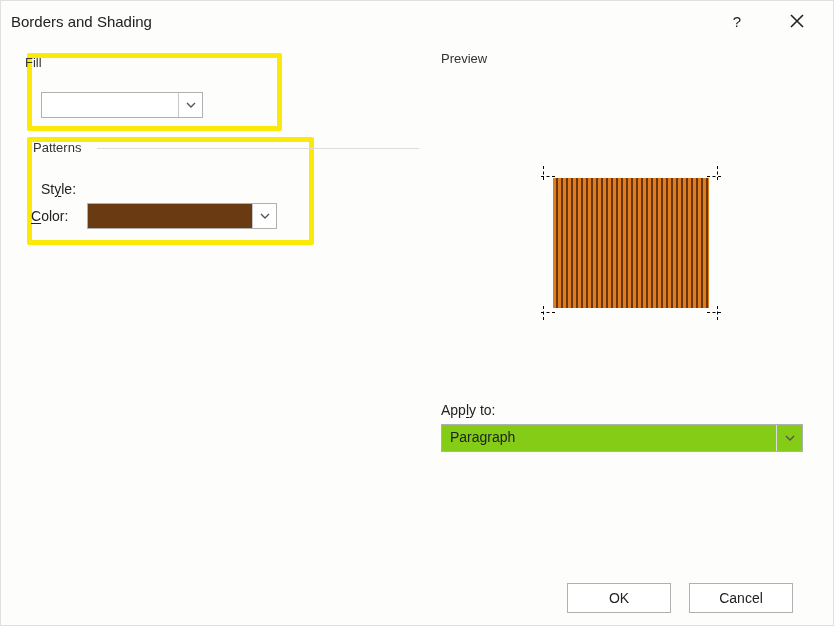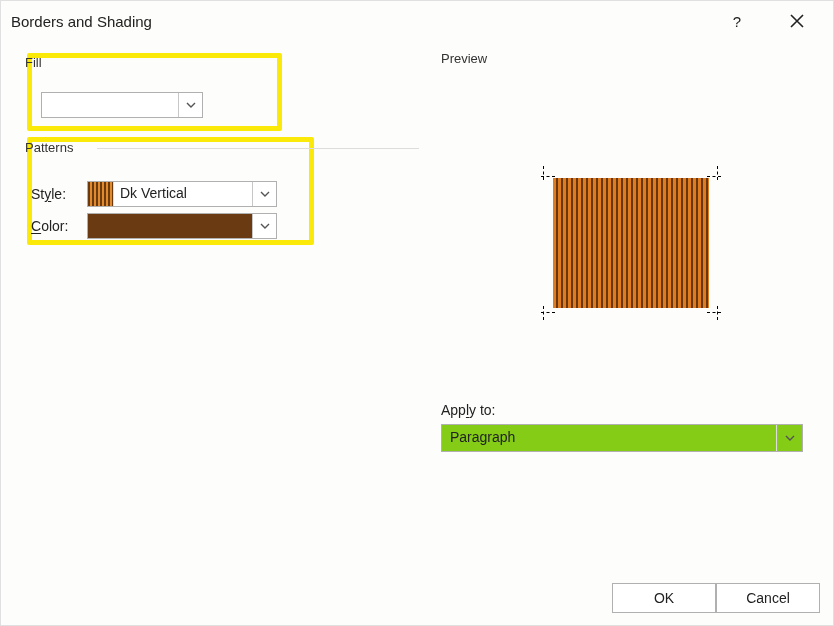--- a/index.html
+++ b/index.html
@@ -157,21 +157,21 @@
       display: flex; align-items: stretch;
     }
     .apply-dd .apply-val { flex: 1; padding: 4px 8px; font-size: 14px; color: #222; }
     .apply-dd .arrow-btn {
       width: 26px; display: flex; align-items: center; justify-content: center;
       border-left: 1px solid #ddd; cursor: pointer;
     }
     .footer {
       position: absolute; bottom: 0; left: 0; right: 0;
       height: 54px; display: flex; align-items: center; justify-content: flex-end;
-      padding-right: 13px;
+      gap: 18px; padding-right: 40px;
     }
     .btn {
       min-width: 104px; height: 30px; border: 1px solid #b0b0b0; background: #fff;
       font-size: 14px; color: #222; cursor: pointer;
     }
   </style>
 </head>
 <body>
 
 <div class="dialog">
@@ -204,34 +204,25 @@
             <div class="arrow-btn">
               <svg class="chev" viewBox="0 0 10 10">
                   <path d="M1 3 L5 7 L9 3" stroke="#555" stroke-width="1.4" fill="none"></path>
                 </svg>
             </div>
           </div>
         </div>
       </div>
 
       <div class="grp" style="position:relative; margin-top:6px;">
-        <div class="grp-title" style="position:relative; left:4px;">Patterns</div>
+        <div class="grp-title" style="position:relative; left:12px;">Patterns</div>
         <div class="hr patterns-hr"></div>
         <div class="patterns-block">
-          <div class="row" style="padding-left:4px;">
+          <div class="row" style="padding-left:14px;">
             <label><span>St</span><span class="u">y</span><span>le:</span></label>
-            <div class="style-dd">
-              <div class="style-swatch"></div>
-              <div class="style-label">Dk Vertical</div>
-              <div class="arrow-btn">
-                <svg class="chev" viewBox="0 0 10 10">
-                    <path d="M1 3 L5 7 L9 3" stroke="#555" stroke-width="1.4" fill="none"></path>
-                  </svg>
-              </div>
-            </div>
           </div>
           <div class="row" style="padding-left:4px;">
             <label><span class="u">C</span><span>olor:</span></label>
             <div class="color-dd small" style="width:190px;">
               <div class="swatch" style="background:#6a3b12;"></div>
               <div class="arrow-btn">
                 <svg class="chev" viewBox="0 0 10 10">
                     <path d="M1 3 L5 7 L9 3" stroke="#555" stroke-width="1.4" fill="none"></path>
                   </svg>
               </div>

